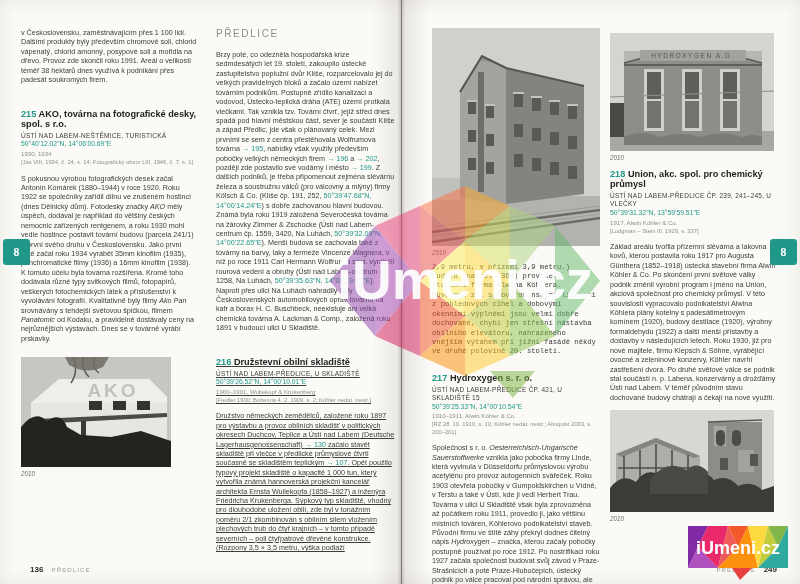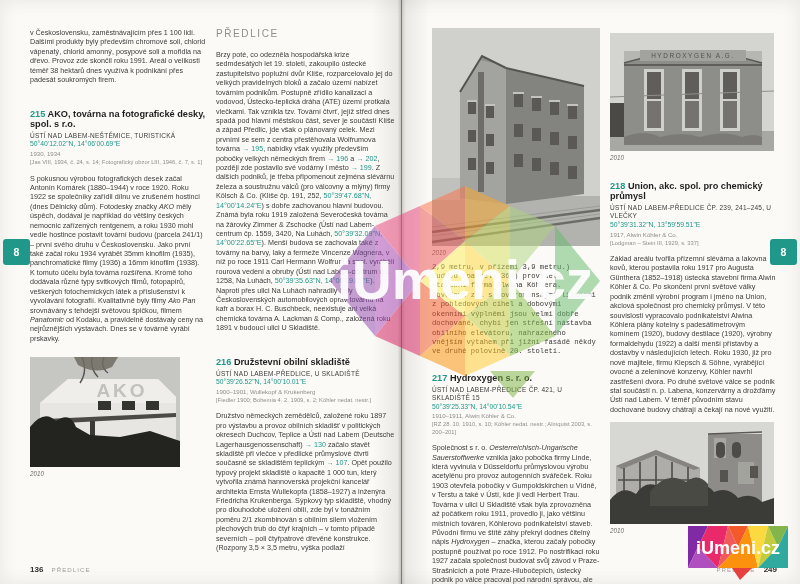--- a/index.html
+++ b/index.html
@@ -5,21 +5,21 @@
   * { margin:0; padding:0; box-sizing:border-box; }
   html,body { width:800px; height:584px; overflow:hidden; }
   body { font-family:"Liberation Sans", sans-serif; background:#e9e7e2; }
   .spread { position:relative; width:800px; height:584px; background:#fbfaf7; overflow:hidden;
             box-shadow: inset 0 0 18px rgba(90,80,70,.12); }
   .gutter-shade { position:absolute; left:372px; top:0; width:58px; height:100%; pointer-events:none;
       background:linear-gradient(to right, rgba(90,80,68,0) 0%, rgba(90,80,68,.10) 44%, rgba(60,52,44,.28) 50%, rgba(90,80,68,.10) 58%, rgba(90,80,68,0) 100%); z-index:3; }
   .gutter-line { position:absolute; left:401px; top:0; width:1px; height:100%; background:rgba(70,62,54,.55); z-index:3; }
 
   .col { position:absolute; top:28px; color:#3c3c3c; }
-  .col-l1 { left:30px;  width:176px; }
+  .col-l1 { left:21px;  width:176px; }
   .col-l2 { left:216px; width:180px; }
   .col-r1 { left:432px; width:168px; }
   .col-r2 { left:610px; width:166px; }
 
   .runhead { font-size:10px; letter-spacing:1.6px; color:#8f8e8b; margin-bottom:11px; }
   p.body { font-size:7.2px; line-height:1.31; color:#3c3c3c; }
   p.body + .entry { margin-top:24px; }
   .entry-title { font-size:9.2px; font-weight:bold; line-height:1.14; color:#1f1f1f; margin-bottom:2.5px; }
   .entry-num { color:#21988a; }
   .locality { font-size:6.5px; letter-spacing:.25px; color:#3d3d3d; line-height:1.3; }
@@ -80,21 +80,21 @@
         <path d="M52,0 Q58,14 50,26 M62,0 Q60,12 68,20 M74,0 Q70,10 78,16" stroke="#56544d" stroke-width="1.4" fill="none"></path>
         <path d="M44,0 h44 l-6,10 q-16,8 -34,-2 Z" fill="#6e6b62" opacity=".85"></path>
       </svg>
     </div>
     <div class="caption">2010</div>
   </div>
 
   <div class="col col-l2">
     <div class="runhead">PŘEDLICE</div>
     <p class="body"><span>Brzy poté, co odezněla hospodářská krize sedmdesátých let 19. století, zakoupilo ústecké zastupitelstvo poplužní dvůr Klíše, rozparcelovalo jej do velkých pravidelných bloků a začalo území nabízet továrním podnikům. Postupně zřídilo kanalizaci a vodovod, Ústecko-teplická dráha (ATE) území protkala vlečkami. Tak vznikla tzv. Tovární čtvrť, jejíž střed dnes spadá pod hlavní městskou část, sever je součástí Klíše a západ Předlic, jde však o plánovaný celek. Mezi prvními se sem z centra přestěhovala Wolfrumova továrna </span><span class="accent">→ 195</span><span>, nabídky však využily především pobočky velkých německých firem </span><span class="accent">→ 196</span><span> a </span><span class="accent">→ 202</span><span>, později zde postavilo své vodárny i město </span><span class="accent">→ 199</span><span>. Z dalších podniků, je třeba připomenout zejména slévárnu železa a soustružnu válců (pro válcovny a mlýny) firmy Kölsch &amp; Co. (Klíše čp. 191, 252, </span><span class="accent">50°39'47.68"N, 14°00'14.24"E</span><span>) s dobře zachovanou hlavní budovou. Známá byla roku 1919 založená Severočeská továrna na žárovky Zimmer &amp; Zschocke (Ústí nad Labem-centrum čp. 1559, 3420, Na Luhách, </span><span class="accent">50°39'32.09"N, 14°00'22.65"E</span><span>). Menší budova se zachovala také z továrny na barvy, laky a fermeže Vincenze Wagnera, v níž po roce 1911 Carl Hermann Wolfrum a spol. vyráběli rourová vedení a obruby (Ústí nad Labem-centrum čp. 1258, Na Luhách, </span><span class="accent">50°39'35.63"N, 14°00'19.01"E</span><span>). Naproti přes ulici Na Luhách nahradily haly Československých automobilových oprav továrnu na kafr a borax H. C. Buschbeck, neexistuje ani velká chemická továrna A. Lackman &amp; Comp., založená roku 1891 v budoucí ulici U Skladiště.</span></p>
-    <div class="entry" style="">
+    <div class="entry" style="text-decoration:underline;">
       <div class="entry-title">
         <span class="entry-num">216</span>
         <span>Družstevní obilní skladiště</span>
       </div>
       <div class="locality">ÚSTÍ NAD LABEM-PŘEDLICE, U SKLADIŠTĚ</div>
       <div class="coords">50°39'26.52"N, 14°00'10.01"E</div>
       <div class="metayears">1900–1901, Wullekopf &amp; Krukenberg</div>
       <div class="refs">[Fiedler 1900; Bohemia 4. 2. 1909, s. 2; Köhler nedat. nestr.]</div>
       <p class="body"><span>Družstvo německých zemědělců, založené roku 1897 pro výstavbu a provoz obilních skladišť v politických okresech Duchcov, Teplice a Ústí nad Labem (Deutsche Lagerhausgenossenschaft) </span><span class="accent">→ 130</span><span> začalo stavět skladiště při vlečce v předlické průmyslové čtvrti současně se skladištěm teplickým </span><span class="accent">→ 107</span><span>. Opět použilo typový projekt skladiště o kapacitě 1 000 tun, který vytvořila známá hannoverská projekční kancelář architekta Ernsta Wullekopfa (1858–1927) a inženýra Friedricha Krukenberga. Sýpkový typ skladiště, vhodný pro dlouhodobé uložení obilí, zde byl v tonážním poměru 2/1 zkombinován s obilním silem vložením plechových trub do čtyř krajních – v tomto případě severních – poli čtyřpatrové dřevěné konstrukce. (Rozpony 3,5 × 3,5 metru, výška podlaží</span></p>
     </div>
@@ -186,21 +186,21 @@
           <rect x="110" y="36" width="20" height="62" fill="#cfcfcb"></rect>
             <rect x="113" y="39" width="14" height="27" fill="#5f5e5a"></rect>
             <rect x="113" y="68" width="14" height="27" fill="#74736f"></rect>
         </g>
         <rect x="0" y="70" width="14" height="34" fill="#4a4946"></rect>
         <path d="M14,104 q20,-8 36,0 q22,-6 40,0 q24,-7 42,0 q12,-4 20,0 L152,112 L14,112 Z" fill="#7b7a76"></path>
         <line x1="0" y1="64" x2="164" y2="58" stroke="#8f8f8b" stroke-width="1"></line>
       </svg>
     </div>
     <div class="caption">2010</div>
-    <div class="entry" style="margin-top:19px;">
+    <div class="entry" style="margin-top:7px;">
       <div class="entry-title">
         <span class="entry-num">218</span>
         <span>Union, akc. spol. pro chemický průmysl</span>
       </div>
       <div class="locality">ÚSTÍ NAD LABEM-PŘEDLICE ČP. 239, 241–245, U VLEČKY</div>
       <div class="coords">50°39'31.32"N, 13°59'59.51"E</div>
       <div class="metayears">1917, Alwin Köhler &amp; Co.</div>
       <div class="refs">[Lodgman – Stein III, 1929, s. 337]</div>
       <p class="body">Základ areálu tvořila přízemní slévárna a lakovna kovů, kterou postavila roku 1917 pro Augusta Günthera (1852–1918) ústecká stavební firma Alwin Köhler &amp; Co. Po skončení první světové války podnik změnil výrobní program i jméno na Union, akciová společnost pro chemický průmysl. V této souvislosti vypracovalo podnikatelství Alwina Köhlera plány kotelny s padesátimetrovým komínem (1920), budovy destilace (1920), výrobny formaldehydu (1922) a další menší přístavby a dostavby v následujících letech. Roku 1930, již pro nové majitele, firmu Klepsch &amp; Söhne, vyrábějící ovocné a zeleninové konzervy, Köhler navrhl zastřešení dvora. Po druhé světové válce se podnik stal součástí n. p. Labena, konzervárny a drožďárny Ústí nad Labem. V téměř původním stavu dochované budovy chátrají a čekají na nové využití.</p>
     </div>

